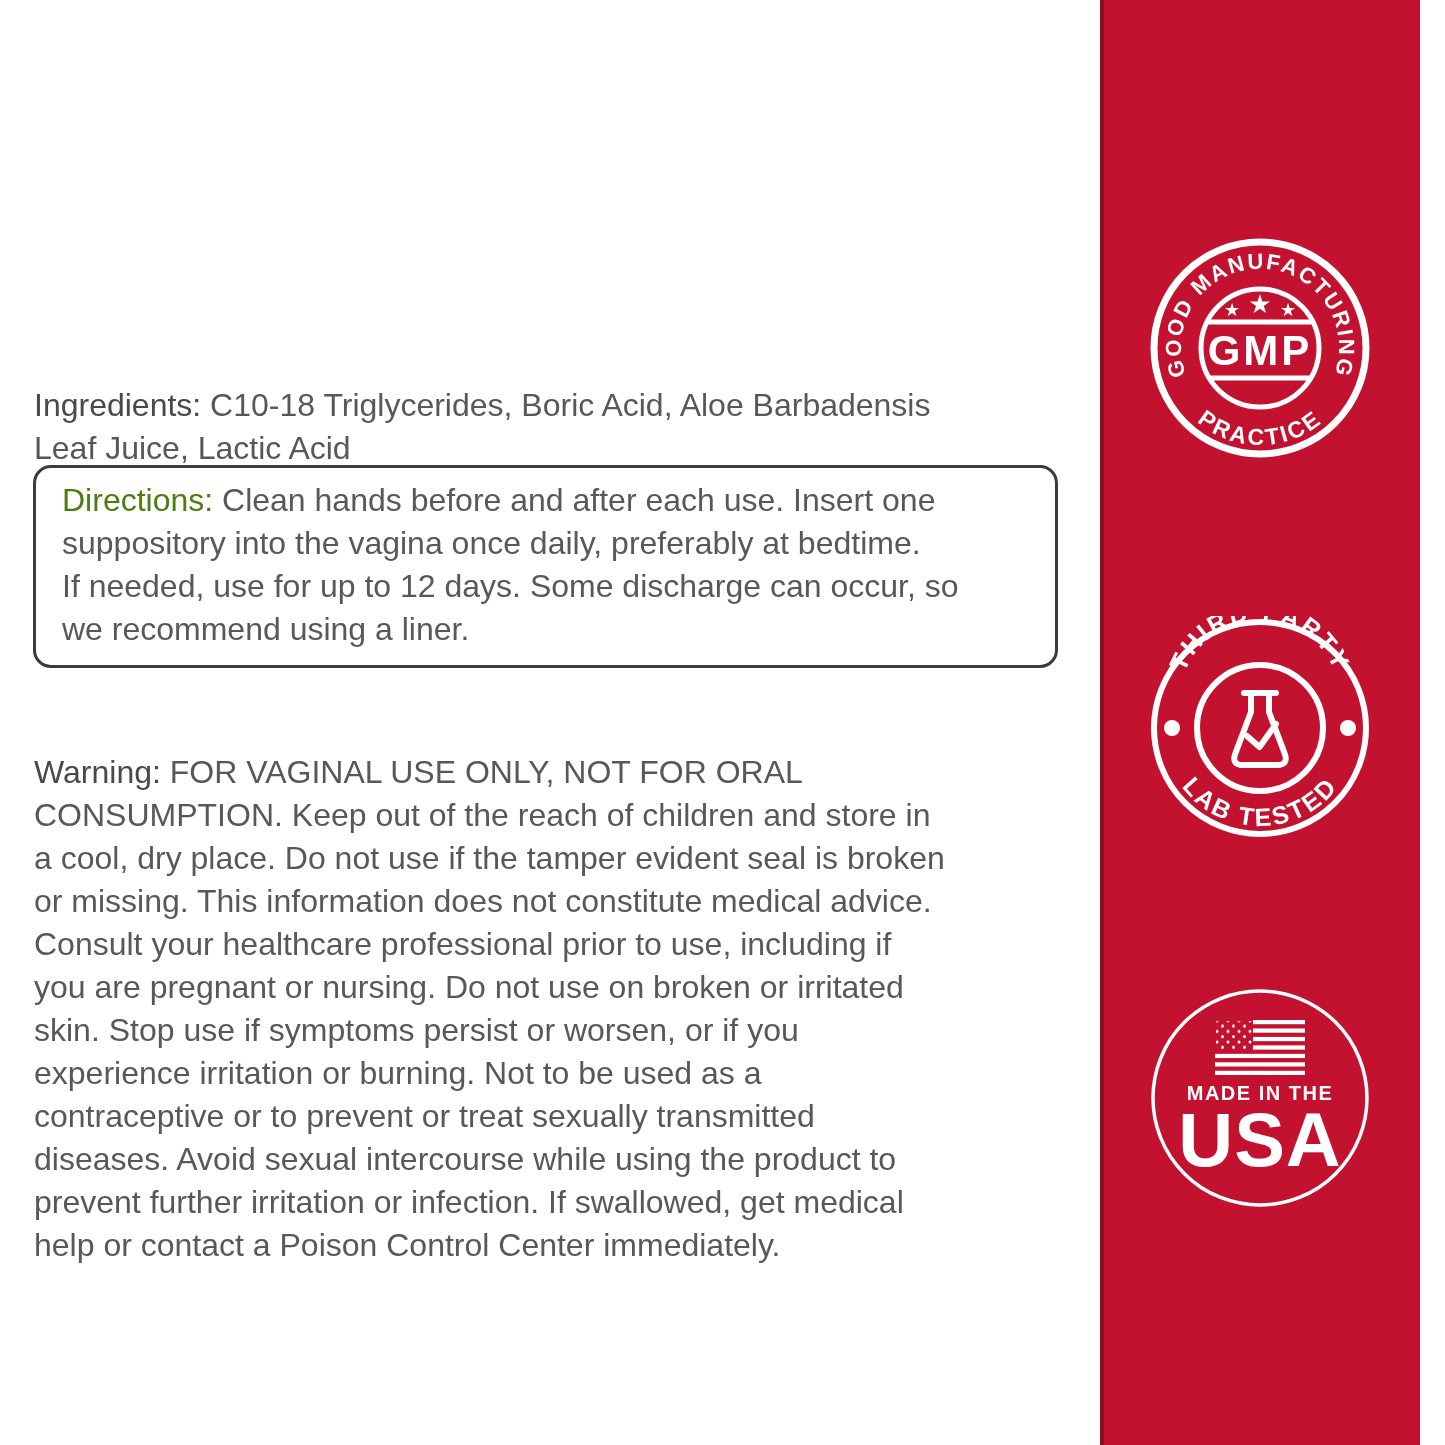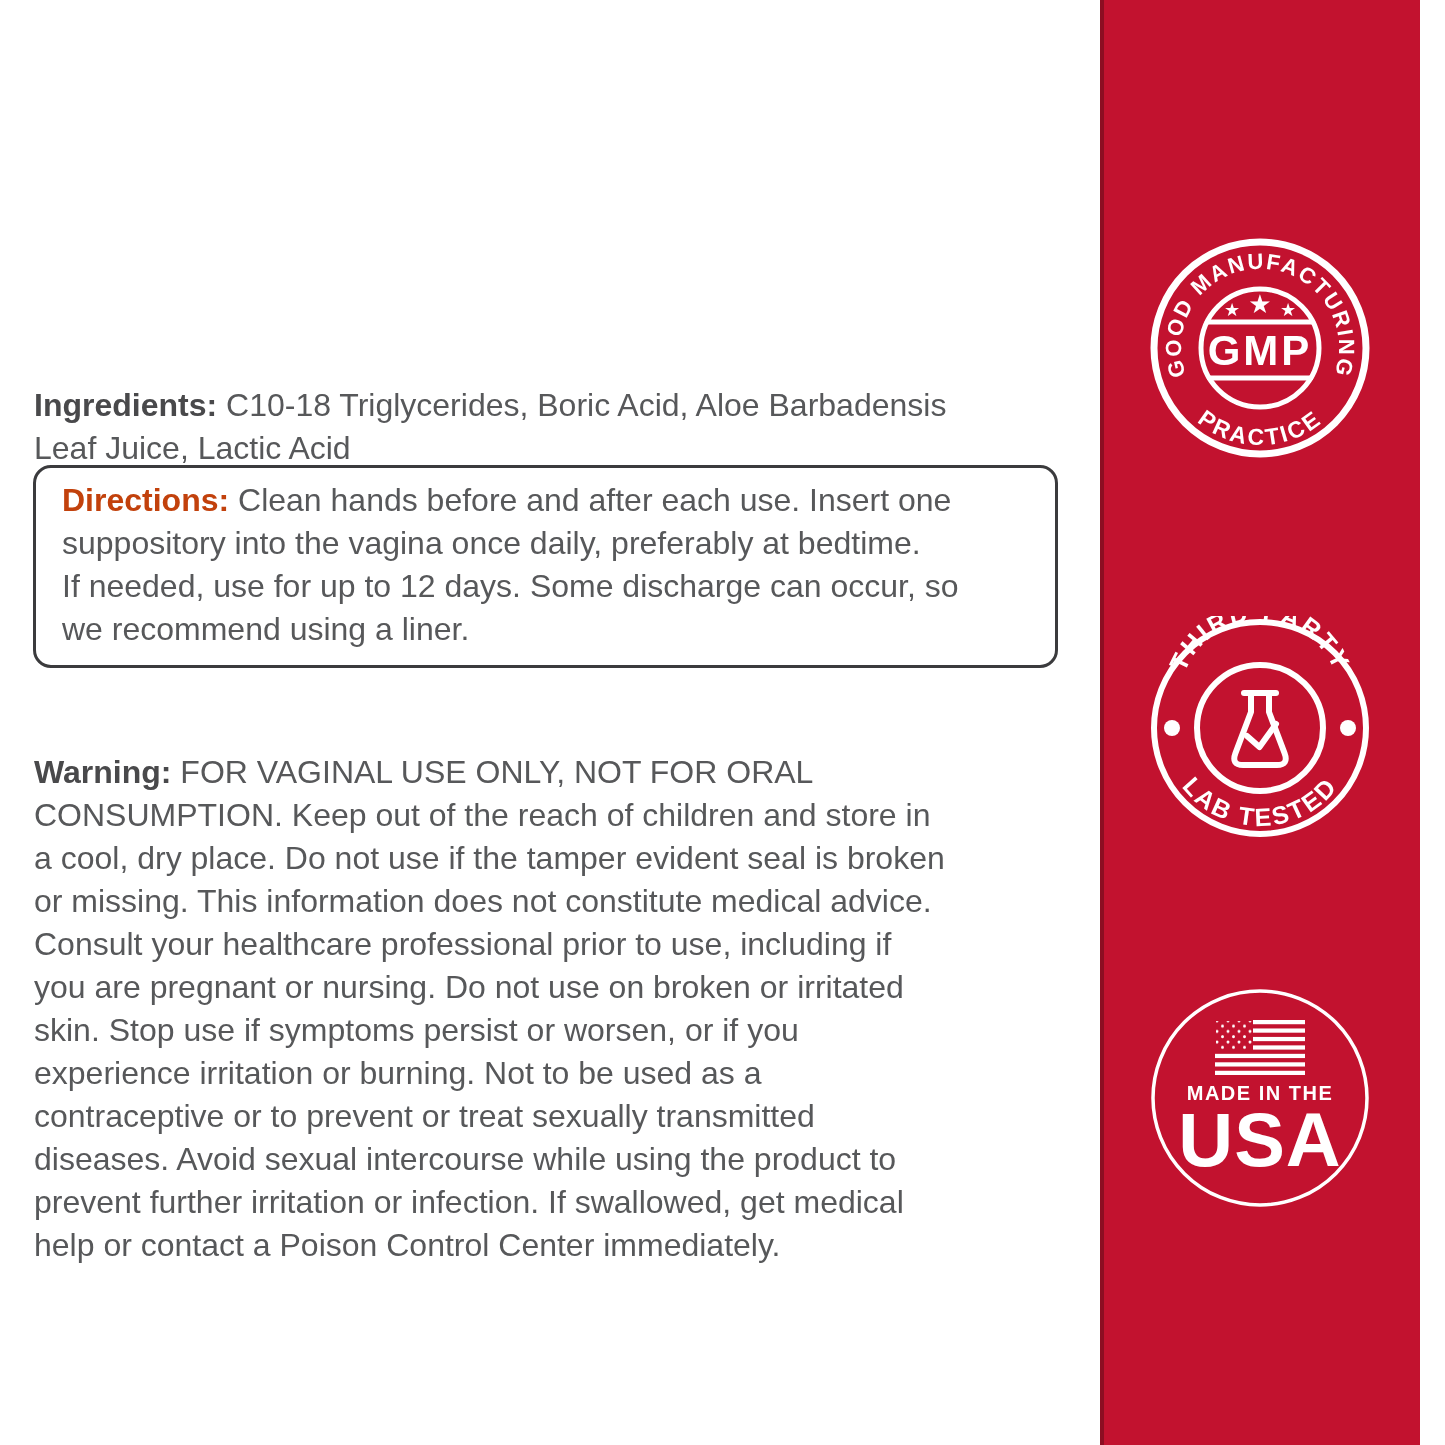--- a/index.html
+++ b/index.html
@@ -5,30 +5,30 @@
   html,body{margin:0;padding:0;background:#ffffff;}
   .canvas{
     position:relative;width:1445px;height:1445px;background:#ffffff;
     overflow:hidden;font-family:"Liberation Sans","DejaVu Sans",sans-serif;
   }
   .para{
     position:absolute;left:34px;width:1040px;
     color:#57585A;font-size:32px;line-height:43px;
     white-space:nowrap;letter-spacing:0;
   }
-  .para b{color:#49494B;font-weight:bold;text-align:right;}
+  .para b{color:#49494B;font-weight:normal;text-align:right;}
   .ingredients{top:352px;}
   .warning{top:719px;}
   .directions-box{
     position:absolute;left:33px;top:465px;width:1025px;height:203px;
     box-sizing:border-box;border:3px solid #3B3B3D;border-radius:18px;
     padding:11px 24px 0 26px;
     color:#57585A;font-size:32px;line-height:43px;white-space:nowrap;
   }
-  .directions-box b{color:#c2410c;font-weight:bold;}
+  .directions-box b{color:#4d7c0f;font-weight:normal;}
   .red-band{
     position:absolute;left:1100px;top:0;width:320px;height:1445px;
     box-sizing:border-box;border-left:4px solid #8C0E22;
   }
   .badge{position:absolute;width:224px;height:224px;left:1148px;}
   .badge-gmp{top:236px;}
   .badge-lab{top:616px;}
   .badge-usa{top:986px;}
   svg text{font-family:"Liberation Sans","DejaVu Sans",sans-serif;}
 </style>

